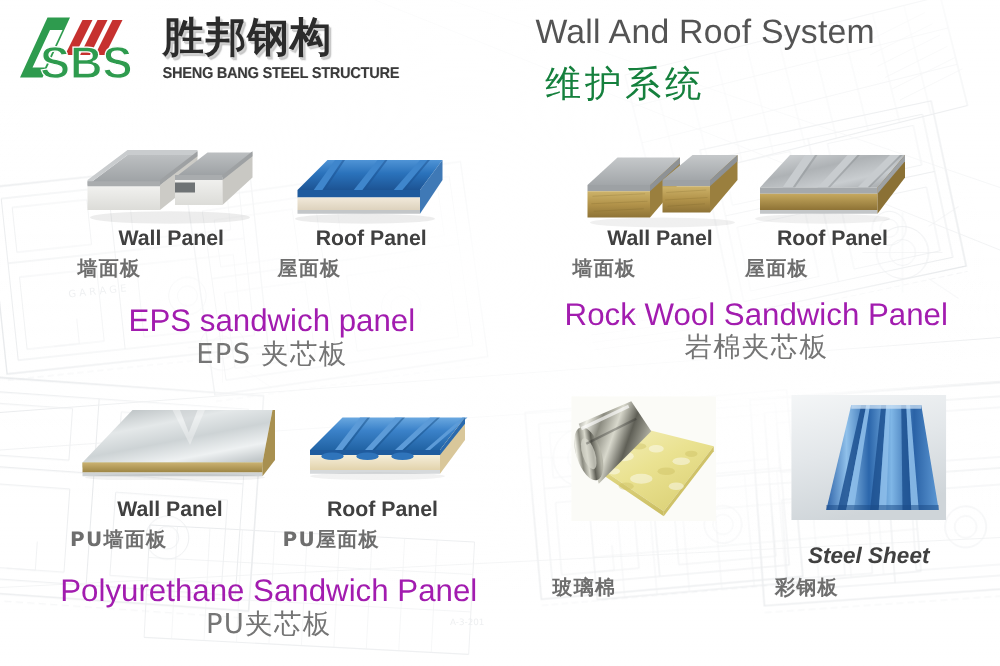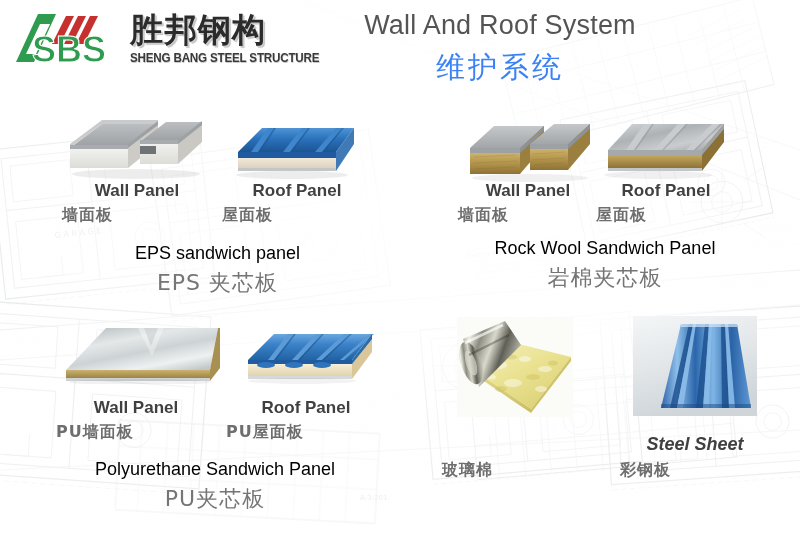--- a/index.html
+++ b/index.html
@@ -63,32 +63,32 @@
     color: #3a3a3a;
     letter-spacing: -0.2px;
     white-space: nowrap;
     line-height: 16px;
     text-shadow: 0.5px 0.5px 0 #c9c9c9;
   }
 
   
   .title-en {
     position: absolute; left: 300px; top: 10px; width: 400px;
-    text-align: center;
+    text-align: right;
     font-size: 27px;
     color: #545454;
     letter-spacing: 0.2px;
     white-space: nowrap;
   }
   .title-cn {
     position: absolute; left: 300px; top: 48px; width: 400px;
     text-align: center;
     font-family: "DejaVu Sans", sans-serif;
     font-size: 29px;
-    color: #3b82f6;
+    color: #15803d;
     letter-spacing: 3px;
     white-space: nowrap;
   }
 
   
   .lbl-en {
     position: absolute;
     text-align: center;
     font-size: 17px;
     font-weight: bold;
@@ -100,22 +100,22 @@
     font-family: "DejaVu Sans", sans-serif;
     font-size: 16px;
     font-weight: bold;
     color: #6e6e6e;
     letter-spacing: 1px;
     white-space: nowrap;
   }
   .grp-en {
     position: absolute;
     text-align: center;
-    font-size: 18px;
-    color: #000000;
+    font-size: 25px;
+    color: #a21caf;
     white-space: nowrap;
   }
   .grp-cn {
     position: absolute;
     text-align: center;
     font-family: "DejaVu Sans", sans-serif;
     font-size: 22px;
     color: #757575;
     letter-spacing: 1px;
     white-space: nowrap;

